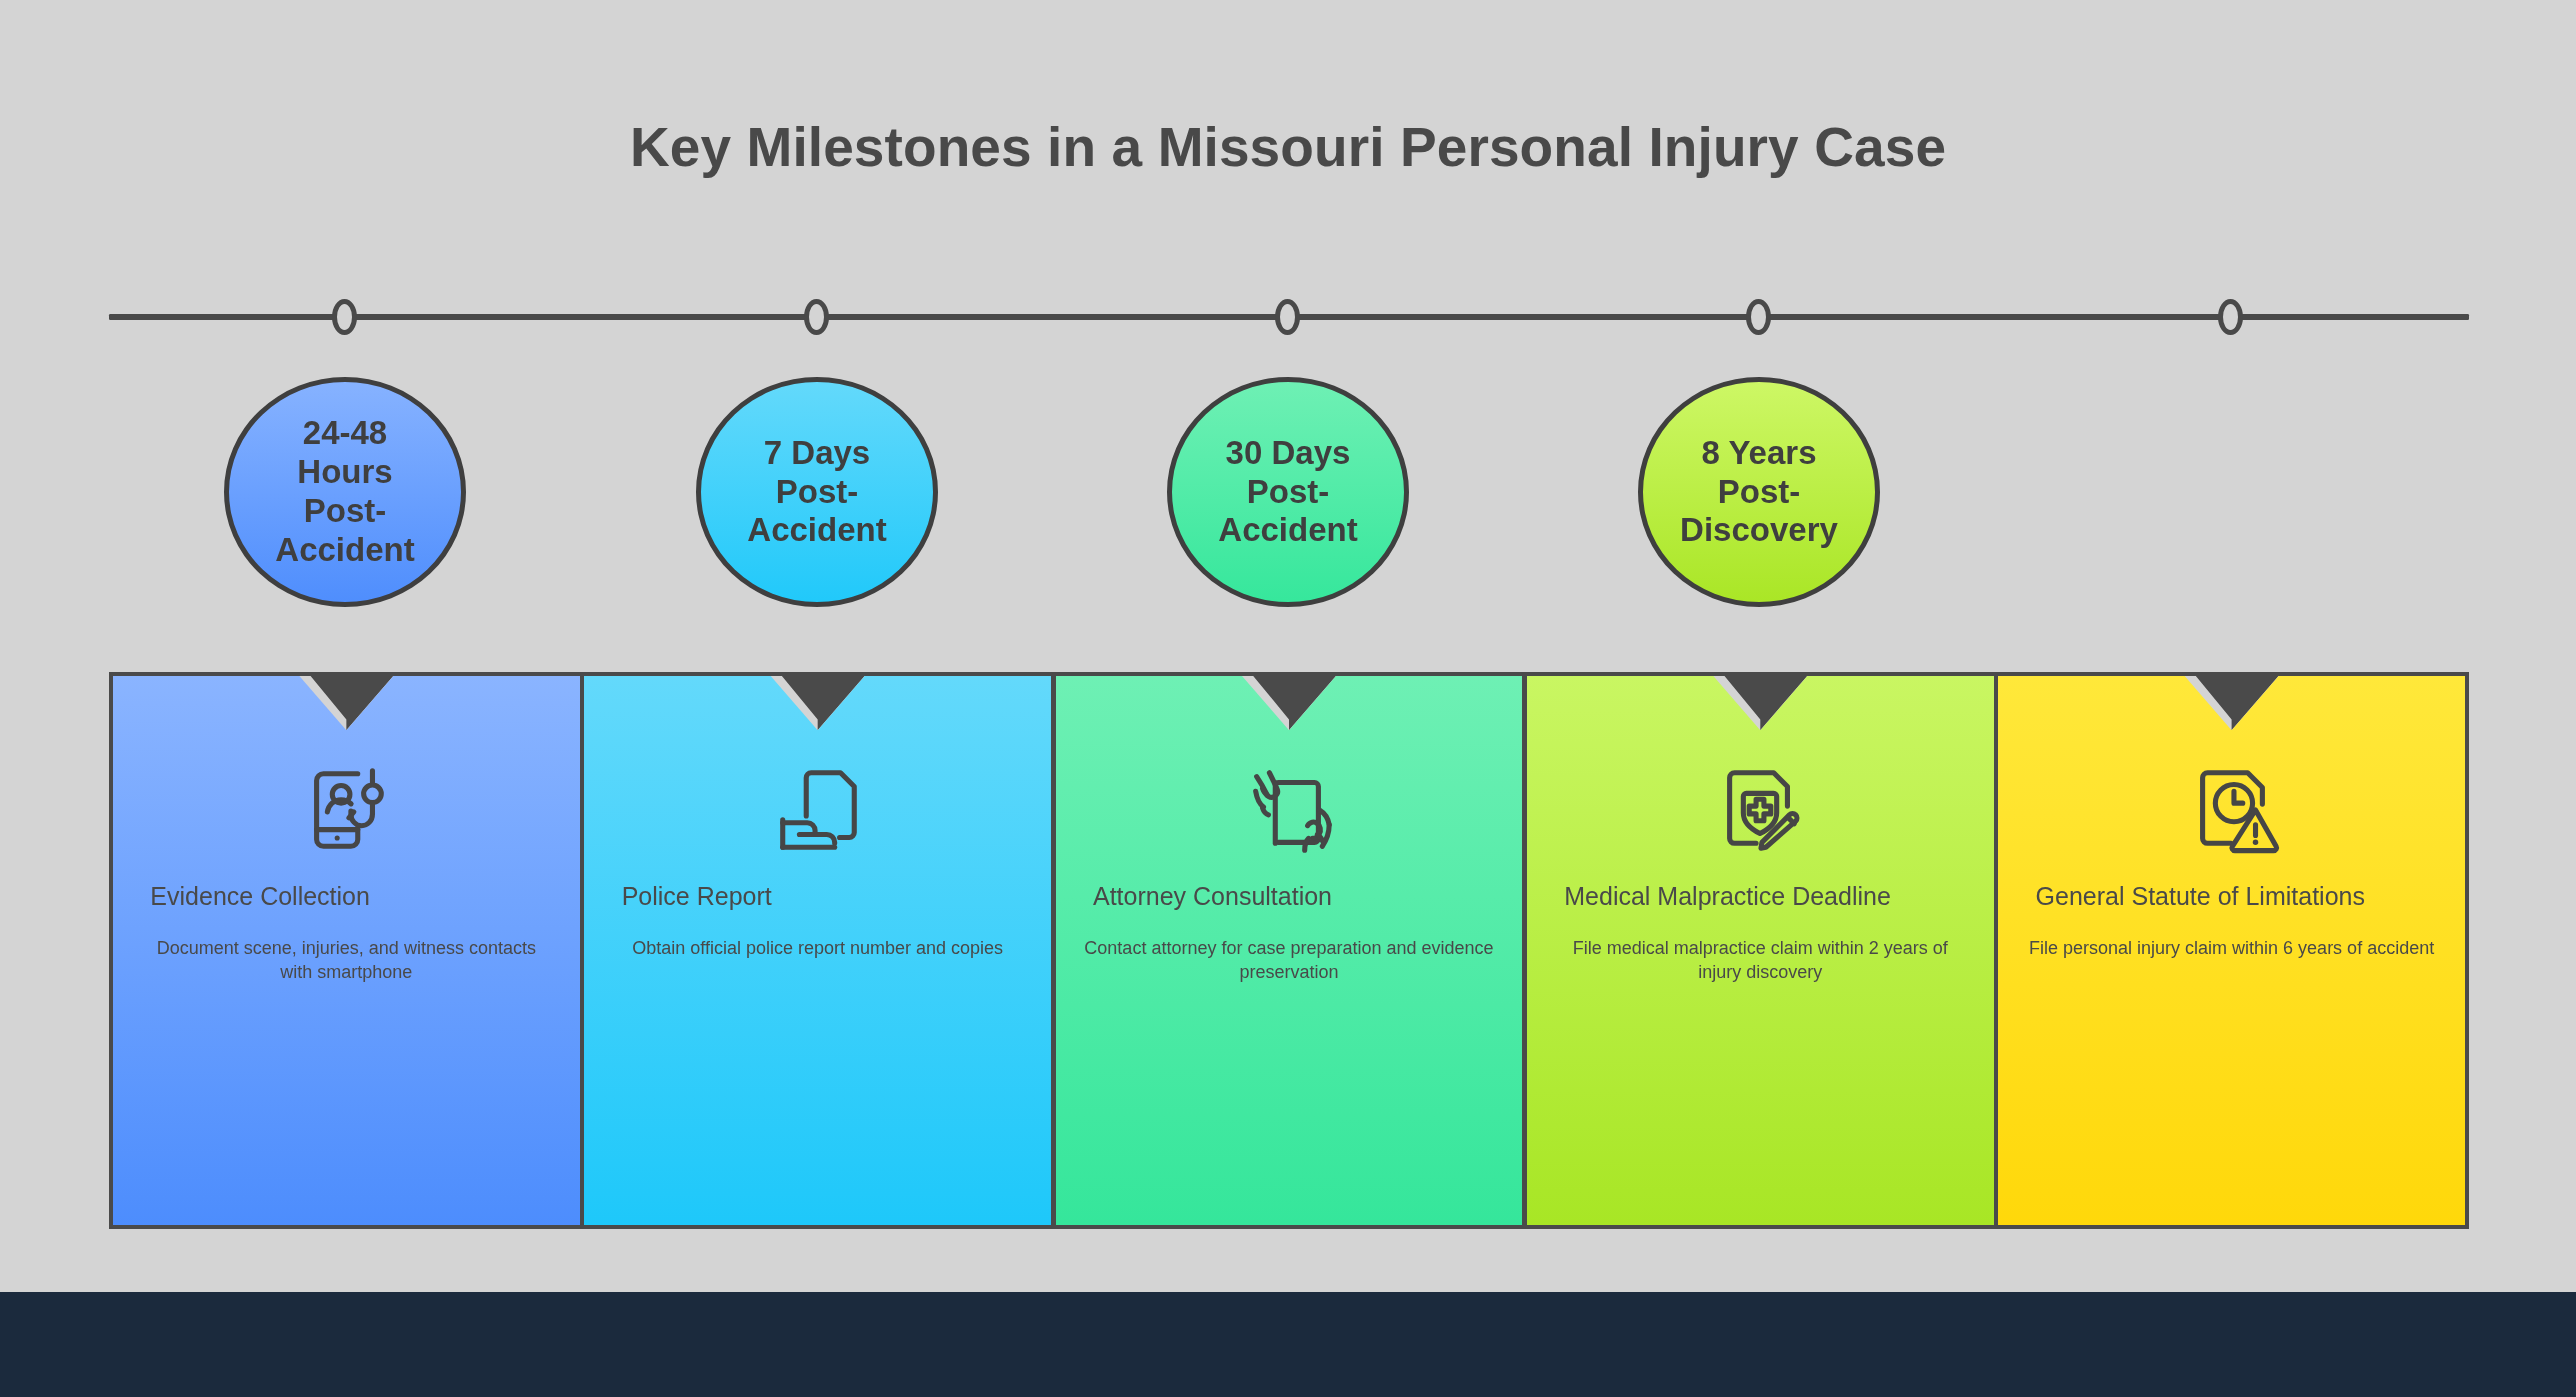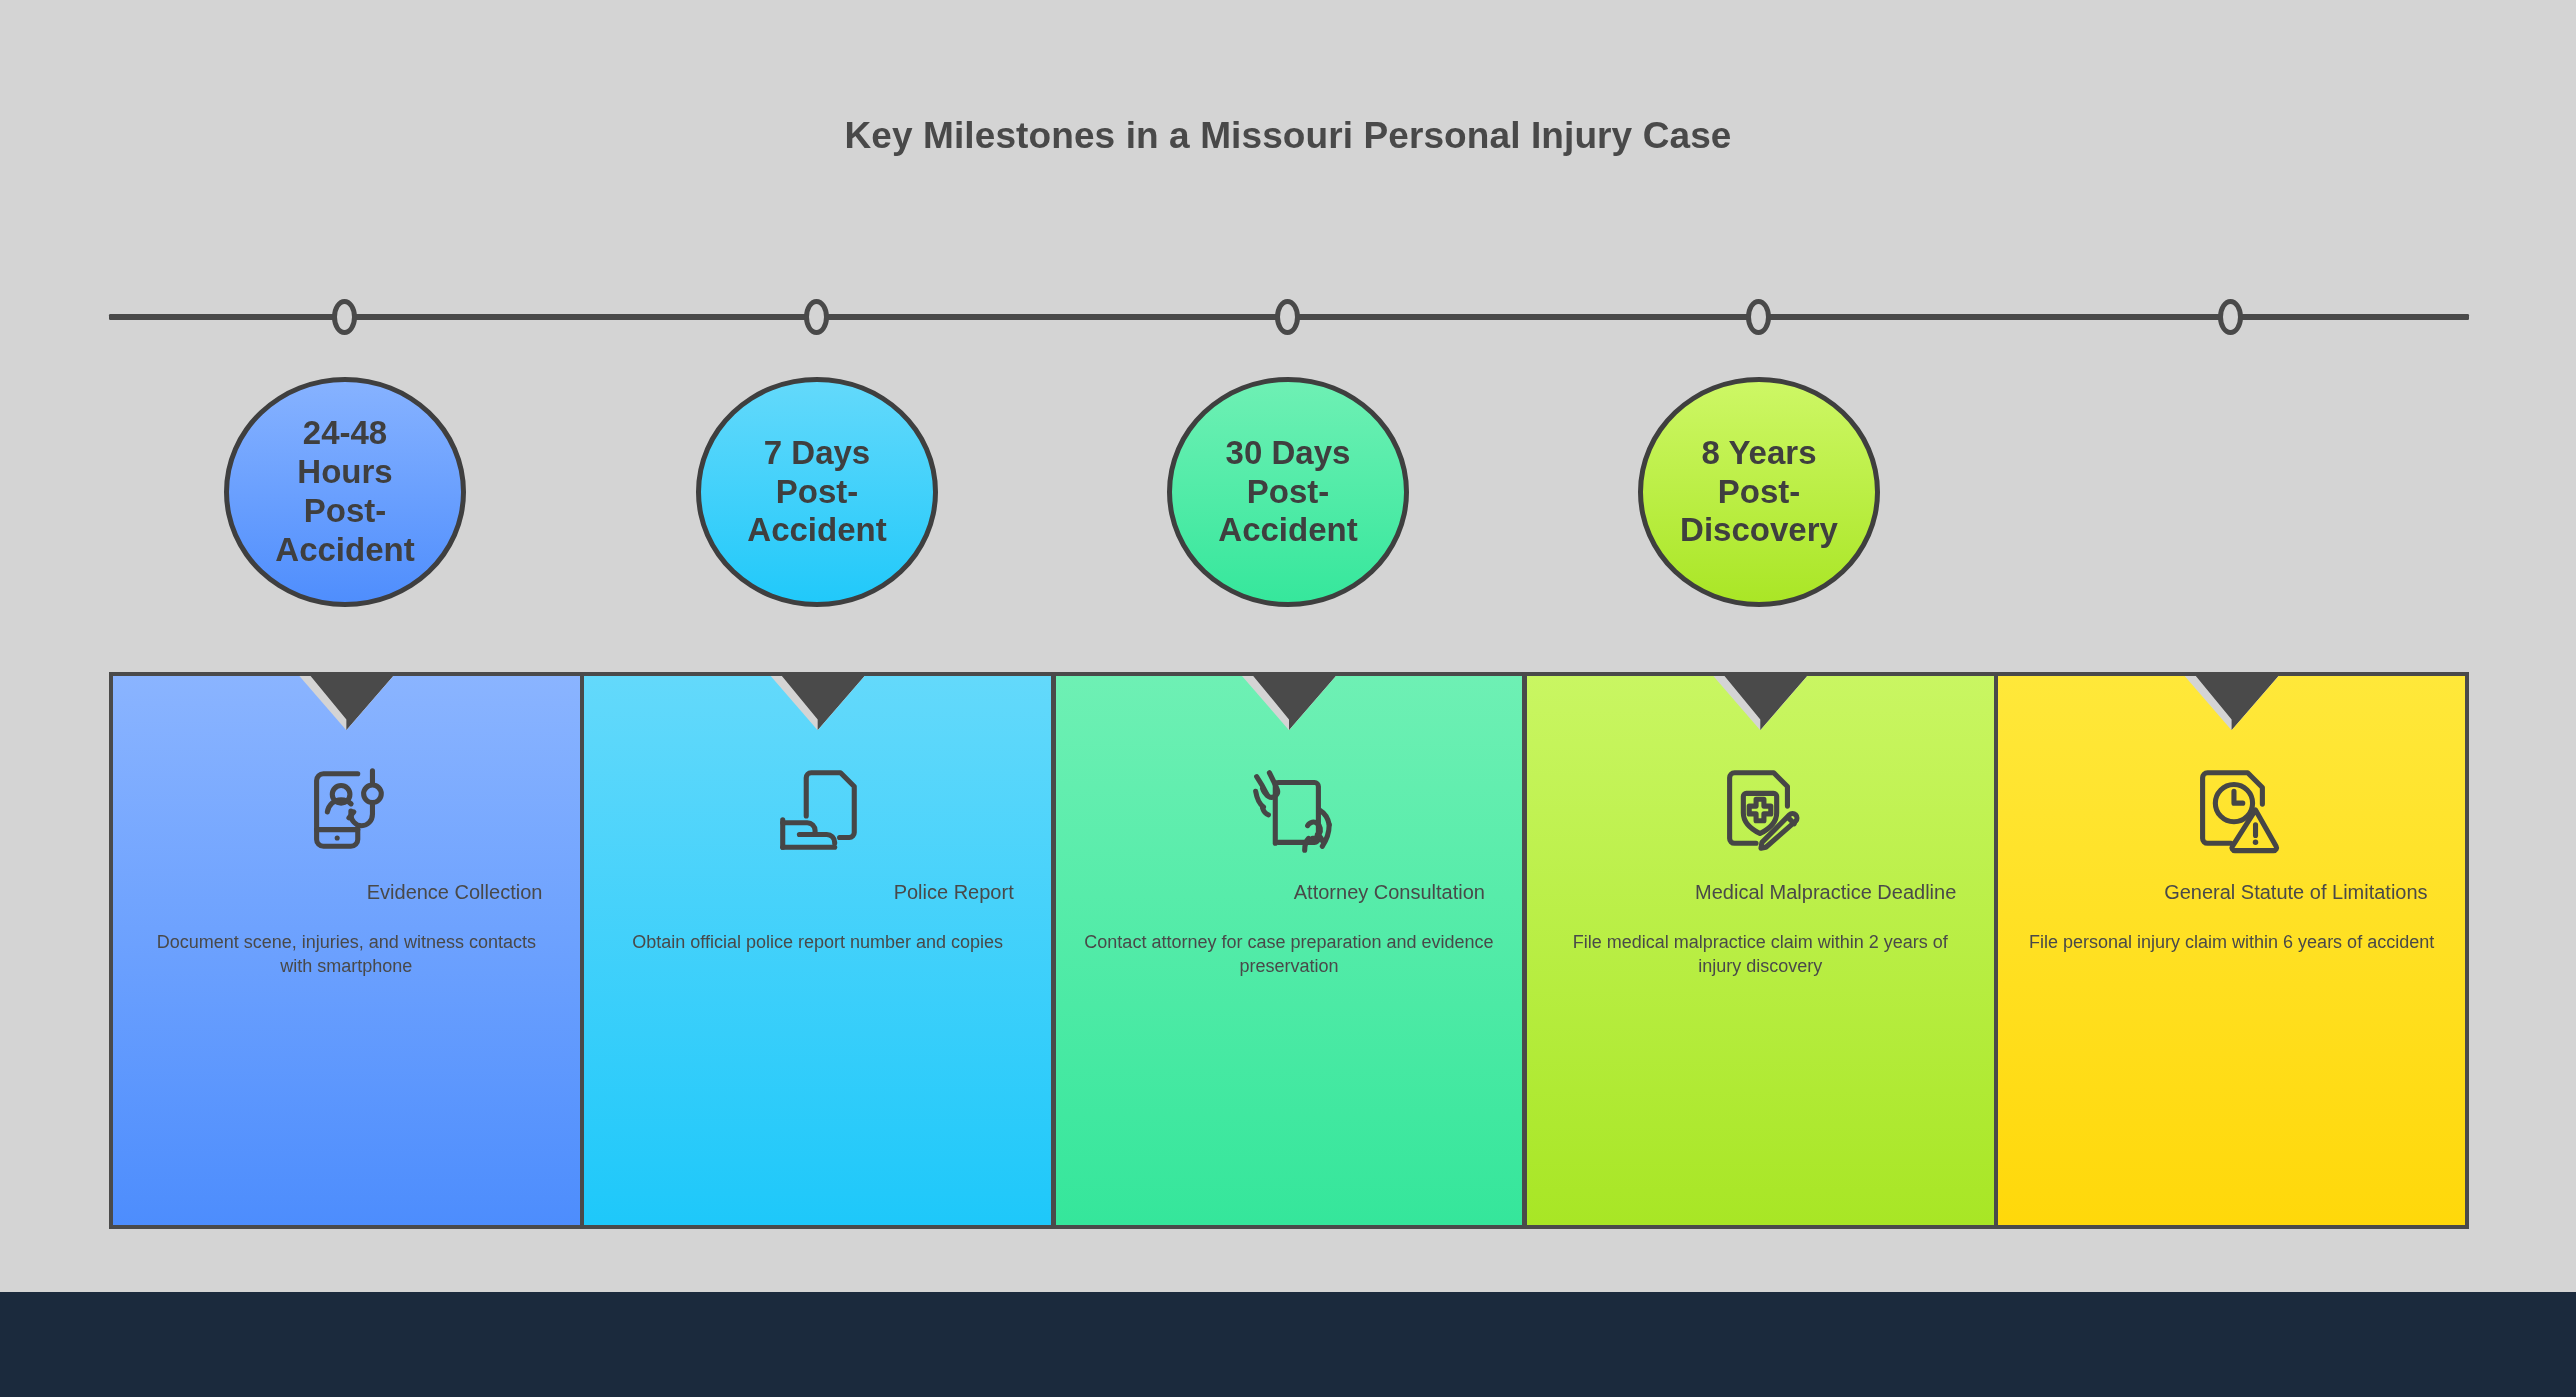--- a/index.html
+++ b/index.html
@@ -18,21 +18,21 @@
     overflow: hidden;
   }
 
   
   .title {
     position: absolute;
     left: 0;
     top: 115px;
     width: 2576px;
     text-align: center;
-    font-size: 37px;
+    font-size: 55px;
     font-weight: bold;
     color: #494949;
     letter-spacing: 0.1px;
   }
 
   
   .axis {
     position: absolute;
     left: 109px;
     top: 314px;
@@ -137,22 +137,22 @@
   }
   .icon-wrap svg {
     width: 98px;
     height: 98px;
     display: block;
   }
 
   .card-title {
     margin-top: 21px;
     width: 84%;
-    text-align: right;
-    font-size: 20px;
+    text-align: left;
+    font-size: 25px;
     line-height: 1.28;
     color: #494949;
   }
   .card-desc {
     margin-top: 24px;
     width: 88%;
     text-align: center;
     font-size: 18px;
     line-height: 1.34;
     color: #494949;

